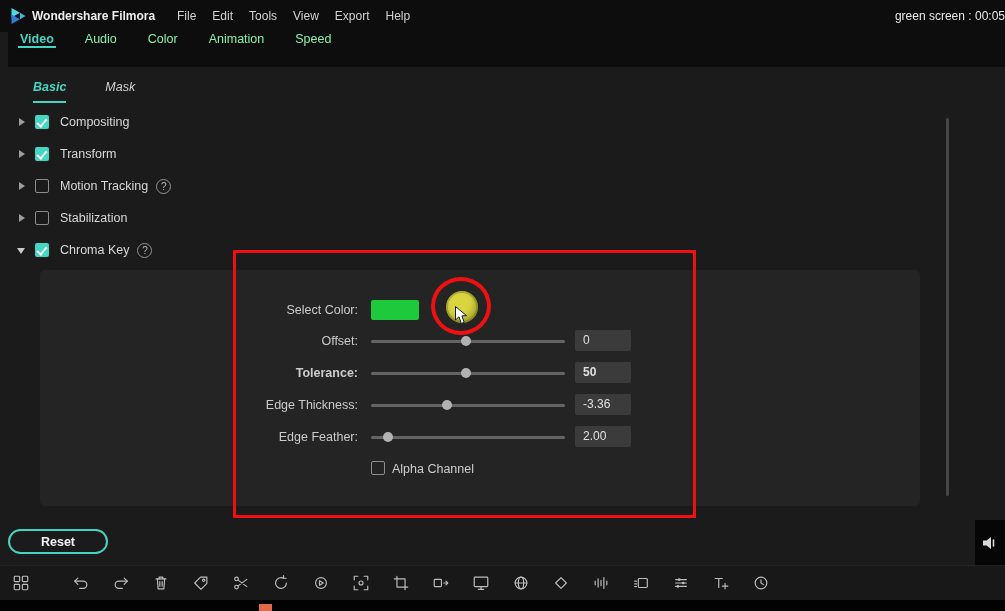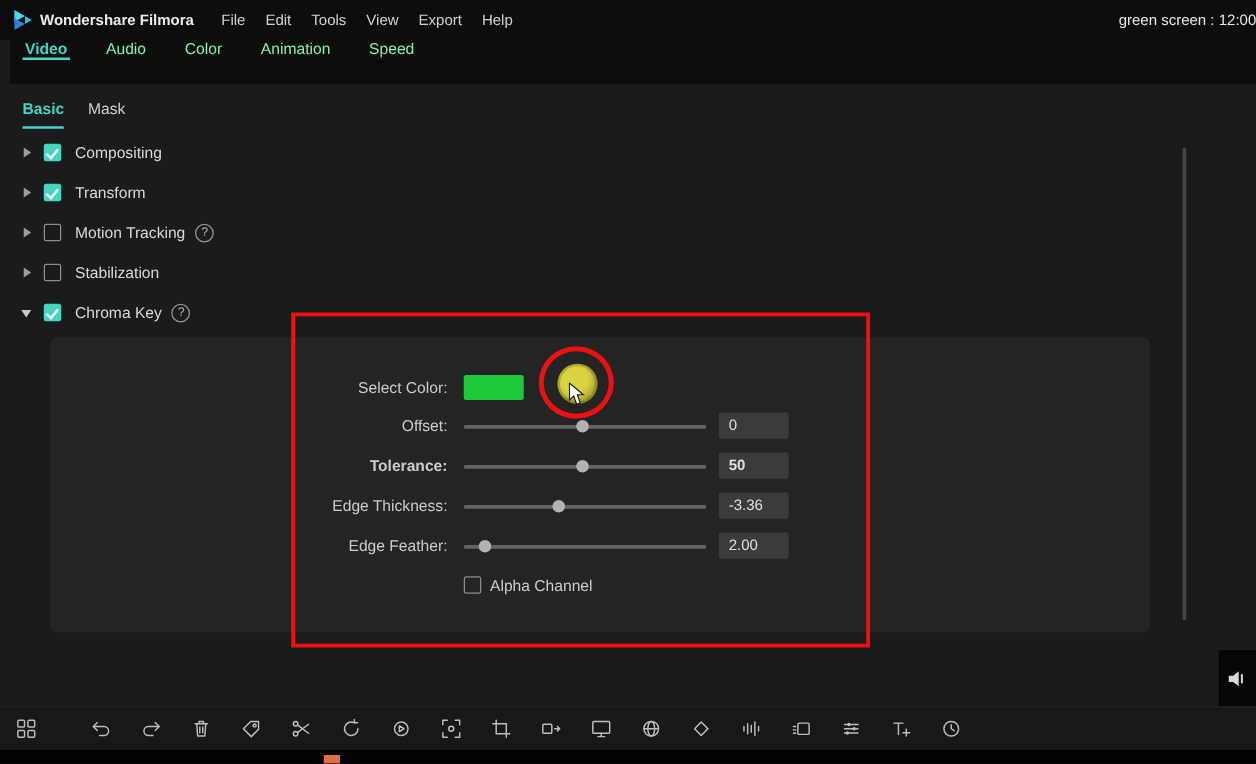--- a/index.html
+++ b/index.html
@@ -16,21 +16,21 @@
   .project-label{position:absolute;right:0;top:9px;font-size:12px;color:#e8e8e8;white-space:nowrap;}
 
   
   .tabbar{position:absolute;left:8px;top:32px;width:100%;height:35px;background:#0d0d0d;
           display:flex;align-items:flex-start;padding-left:10px;gap:27px;box-sizing:border-box;}
   .tab{display:flex;align-items:center;font-size:12.5px;color:#86efac;
        border-bottom:2px solid transparent;padding:0 2px;}
   .tab.active{color:var(--accent);font-weight:bold;border-bottom-color:var(--accent);}
 
   
-  .subtabs{position:absolute;left:18px;top:80px;display:flex;gap:19px;}
+  .subtabs{position:absolute;left:33px;top:80px;display:flex;gap:39px;font-style:italic;}
   .subtab{font-size:12.5px;color:#cfcfcf;padding-bottom:7px;border-bottom:2px solid transparent;}
   .subtab.active{color:var(--accent);font-weight:bold;border-bottom-color:var(--accent);}
 
   
   .props{position:absolute;left:0;top:106px;width:960px;}
   .prop-row{height:32px;display:flex;align-items:center;padding-left:17px;}
   .caret{width:12px;height:12px;position:relative;}
   .caret.right::before{content:"";position:absolute;left:2px;top:2px;
        border-left:6px solid #9d9d9d;border-top:4.5px solid transparent;border-bottom:4.5px solid transparent;}
   .caret.down::before{content:"";position:absolute;left:0;top:4px;
@@ -104,21 +104,21 @@
     </svg>
     <span class="app-title">Wondershare Filmora</span>
     <nav class="menubar">
       <span class="menu-item">File</span>
       <span class="menu-item">Edit</span>
       <span class="menu-item">Tools</span>
       <span class="menu-item">View</span>
       <span class="menu-item">Export</span>
       <span class="menu-item">Help</span>
     </nav>
-    <span class="project-label">green screen : 12:00</span>
+    <span class="project-label">green screen : 00:05</span>
   </div>
 
   <div class="tabbar">
     <span class="tab active">Video</span>
     <span class="tab">Audio</span>
     <span class="tab">Color</span>
     <span class="tab">Animation</span>
     <span class="tab">Speed</span>
   </div>
 
@@ -204,20 +204,21 @@
 
   <span class="picker-btn"></span>
   <span class="anno-circle"></span>
   <div class="anno-rect"></div>
   <svg class="cursor" width="14" height="19" viewBox="0 0 14 19">
     <path d="M0.5 0.5 V14 L4 10.8 L6.3 17.5 L9.2 16.3 L6.9 9.9 L11.5 9.6 Z" fill="#ffffff" stroke="#1a1a1a" stroke-width="1"></path>
   </svg>
 
   <div class="scrollbar"></div>
 
+  <div class="reset-btn">Reset</div>
   <div class="ok-btn">OK</div>
   <div class="audio-strip">
     <svg width="16" height="14" viewBox="0 0 16 14">
       <path d="M1 4.5 V9.5 H4.5 L9 13 V1 L4.5 4.5 Z" fill="#d8d8d8"></path>
       <path d="M11.5 4 V10" stroke="#d8d8d8" stroke-width="1.6" stroke-linecap="round" fill="none"></path>
     </svg>
   </div>
 
   <div class="toolbar">
     <span class="tool">

